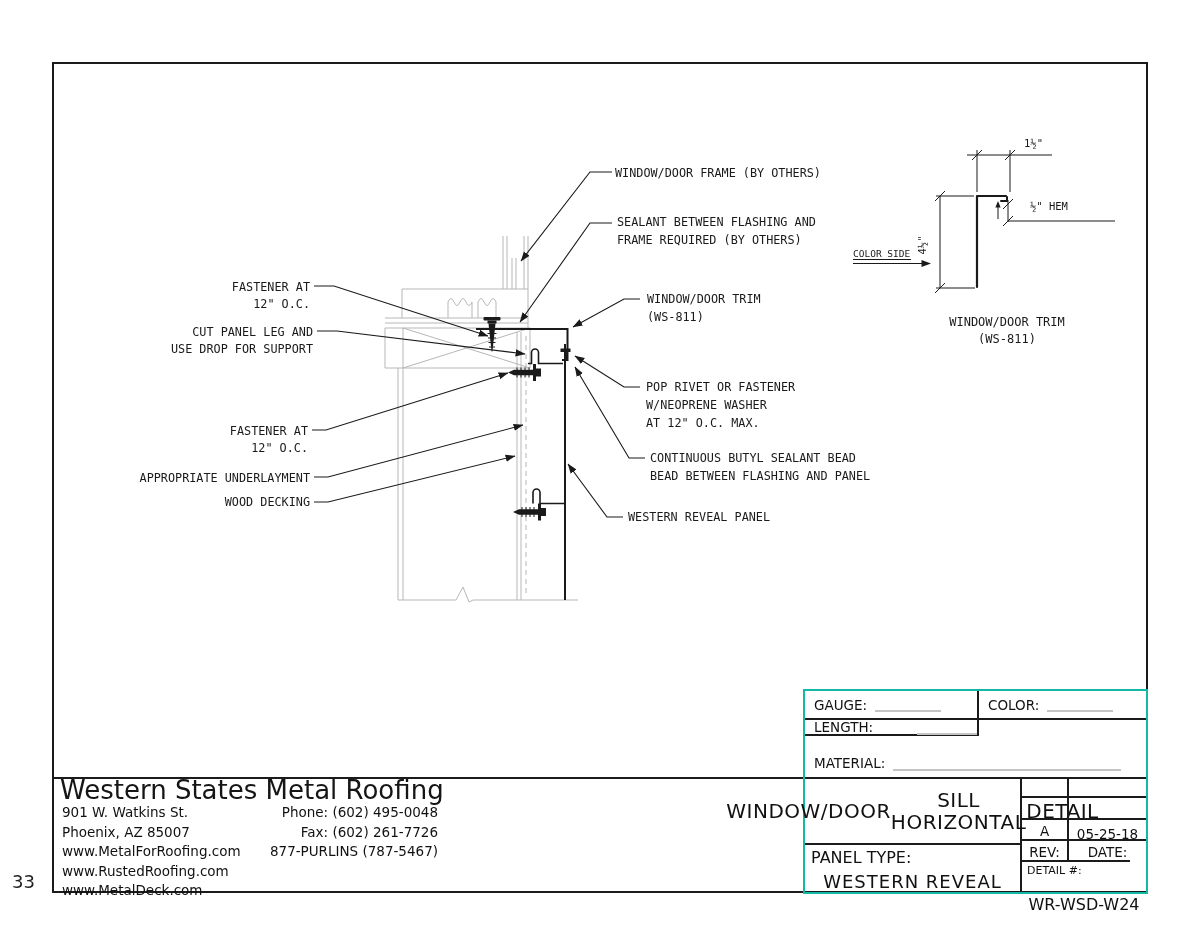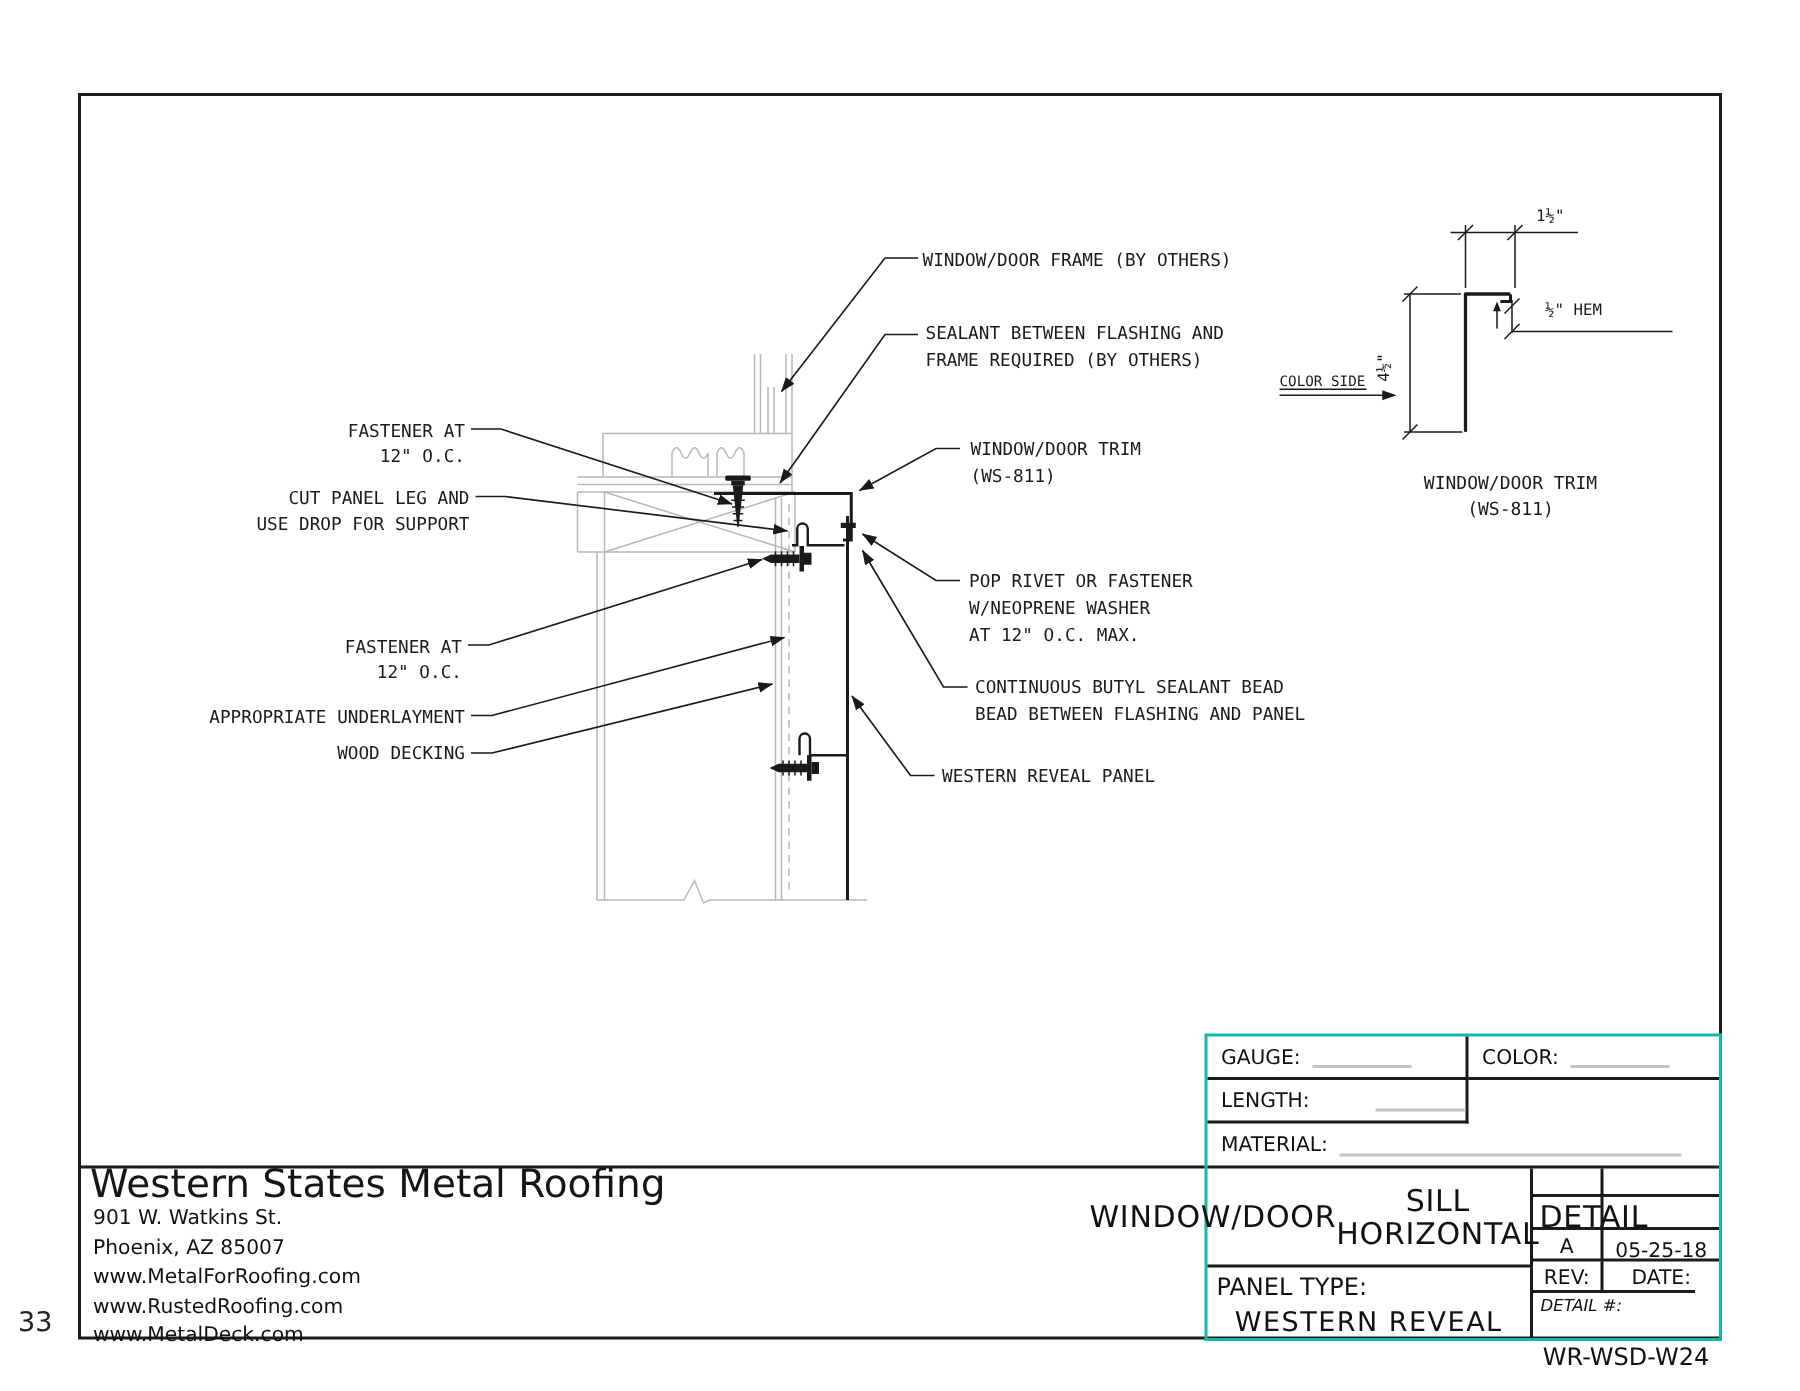--- a/index.html
+++ b/index.html
@@ -18,21 +18,21 @@
   .bb{border-bottom:2px solid #1b1b1b;}
   .br{border-right:2px solid #1b1b1b;}
   .fieldrow{display:flex;align-items:center;padding-left:9px;font-size:13.5px;}
   .blank{display:inline-block;width:66px;height:13px;border-bottom:2px solid #c4c4c4;margin-left:8px;}
   .blank.long{width:228px;}
   .tb-title{display:flex;flex-direction:row;justify-content:center;align-items:center;
             font-size:20px;line-height:22px;letter-spacing:0.5px;text-align:center;}
   .tb-paneltype{font-size:16px;padding:3px 0 0 6px;}
   .tb-panelvalue{text-align:center;font-size:18px;letter-spacing:1px;margin-top:4px;}
   .ctr{display:flex;align-items:center;justify-content:center;font-size:13.5px;}
-  .tb-detaillabel{font-size:11px;padding:2px 0 0 5px;font-style:italic;}
+  .tb-detaillabel{font-size:11px;padding:2px 0 0 5px;}
   .tb-detailvalue{text-align:center;font-size:16px;margin-top:18px;}
 
   
   .rule-left{position:absolute;left:52px;top:777px;width:751px;height:2px;background:#1b1b1b;}
   .co-name{position:absolute;left:60px;top:775px;font-size:26px;color:#151515;}
   .co-addr{position:absolute;left:62px;top:803px;font-size:13.5px;line-height:19.6px;}
   .co-contact{position:absolute;left:228px;top:803px;width:210px;text-align:right;
               font-size:13.5px;line-height:19.6px;}
 </style>
 </head>
@@ -161,21 +161,21 @@
 
   <div class="tb">
     <div class="cell fieldrow bb br" style="left:0;top:0;width:174px;height:29px;">
       <span>GAUGE:</span>
       <span class="blank"></span>
     </div>
     <div class="cell fieldrow bb" style="left:174px;top:0;width:167px;height:29px;">
       <span>COLOR:</span>
       <span class="blank"></span>
     </div>
-    <div class="cell fieldrow bb br" style="left:0;top:29px;width:174px;height:29px;gap:36px;">
+    <div class="cell fieldrow bb br" style="left:0;top:29px;width:174px;height:16px;gap:36px;">
       <span>LENGTH:</span>
       <span class="blank"></span>
     </div>
     <div class="cell fieldrow bb" style="left:0;top:58px;width:341px;height:30px;">
       <span>MATERIAL:</span>
       <span class="blank long"></span>
     </div>
 
     <div class="cell tb-title bb br" style="left:0;top:88px;width:217px;height:66px;">
       <div>WINDOW/DOOR</div>
@@ -209,13 +209,18 @@
 
   <div class="rule-left"></div>
   <div class="co-name">Western States Metal Roofing</div>
   <div class="co-addr">
     <div>901 W. Watkins St.</div>
     <div>Phoenix, AZ 85007</div>
     <div>www.MetalForRoofing.com</div>
     <div>www.RustedRoofing.com</div>
     <div>www.MetalDeck.com</div>
   </div>
+  <div class="co-contact">
+    <div>Phone: (602) 495-0048</div>
+    <div>Fax: (602) 261-7726</div>
+    <div>877-PURLINS (787-5467)</div>
+  </div>
 </div>
 
 </body></html>

